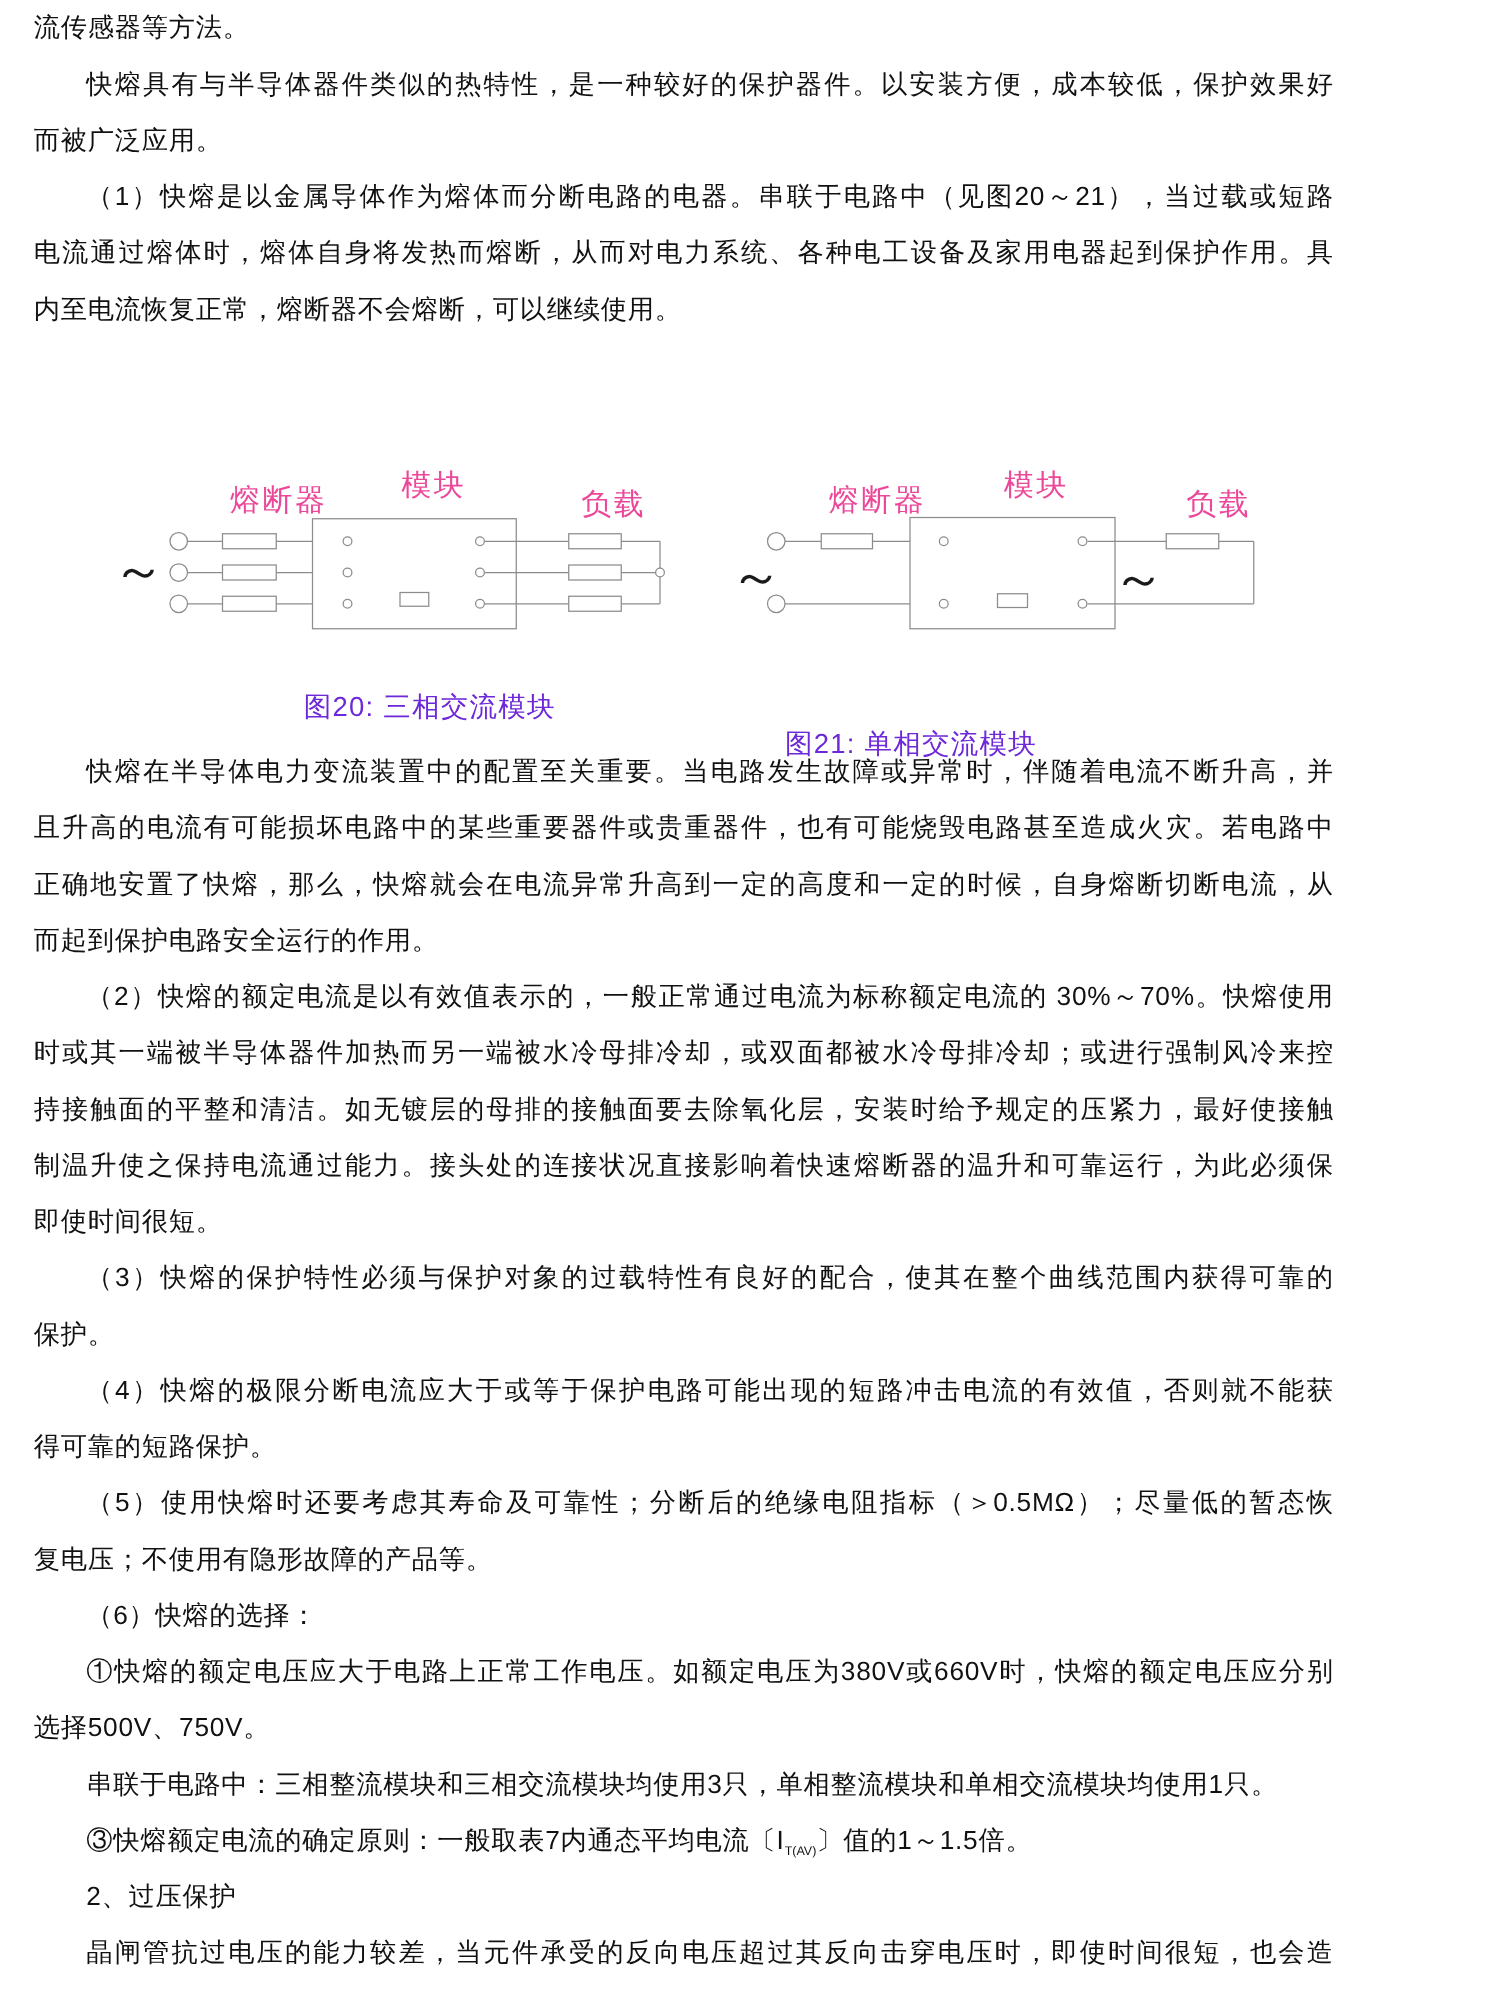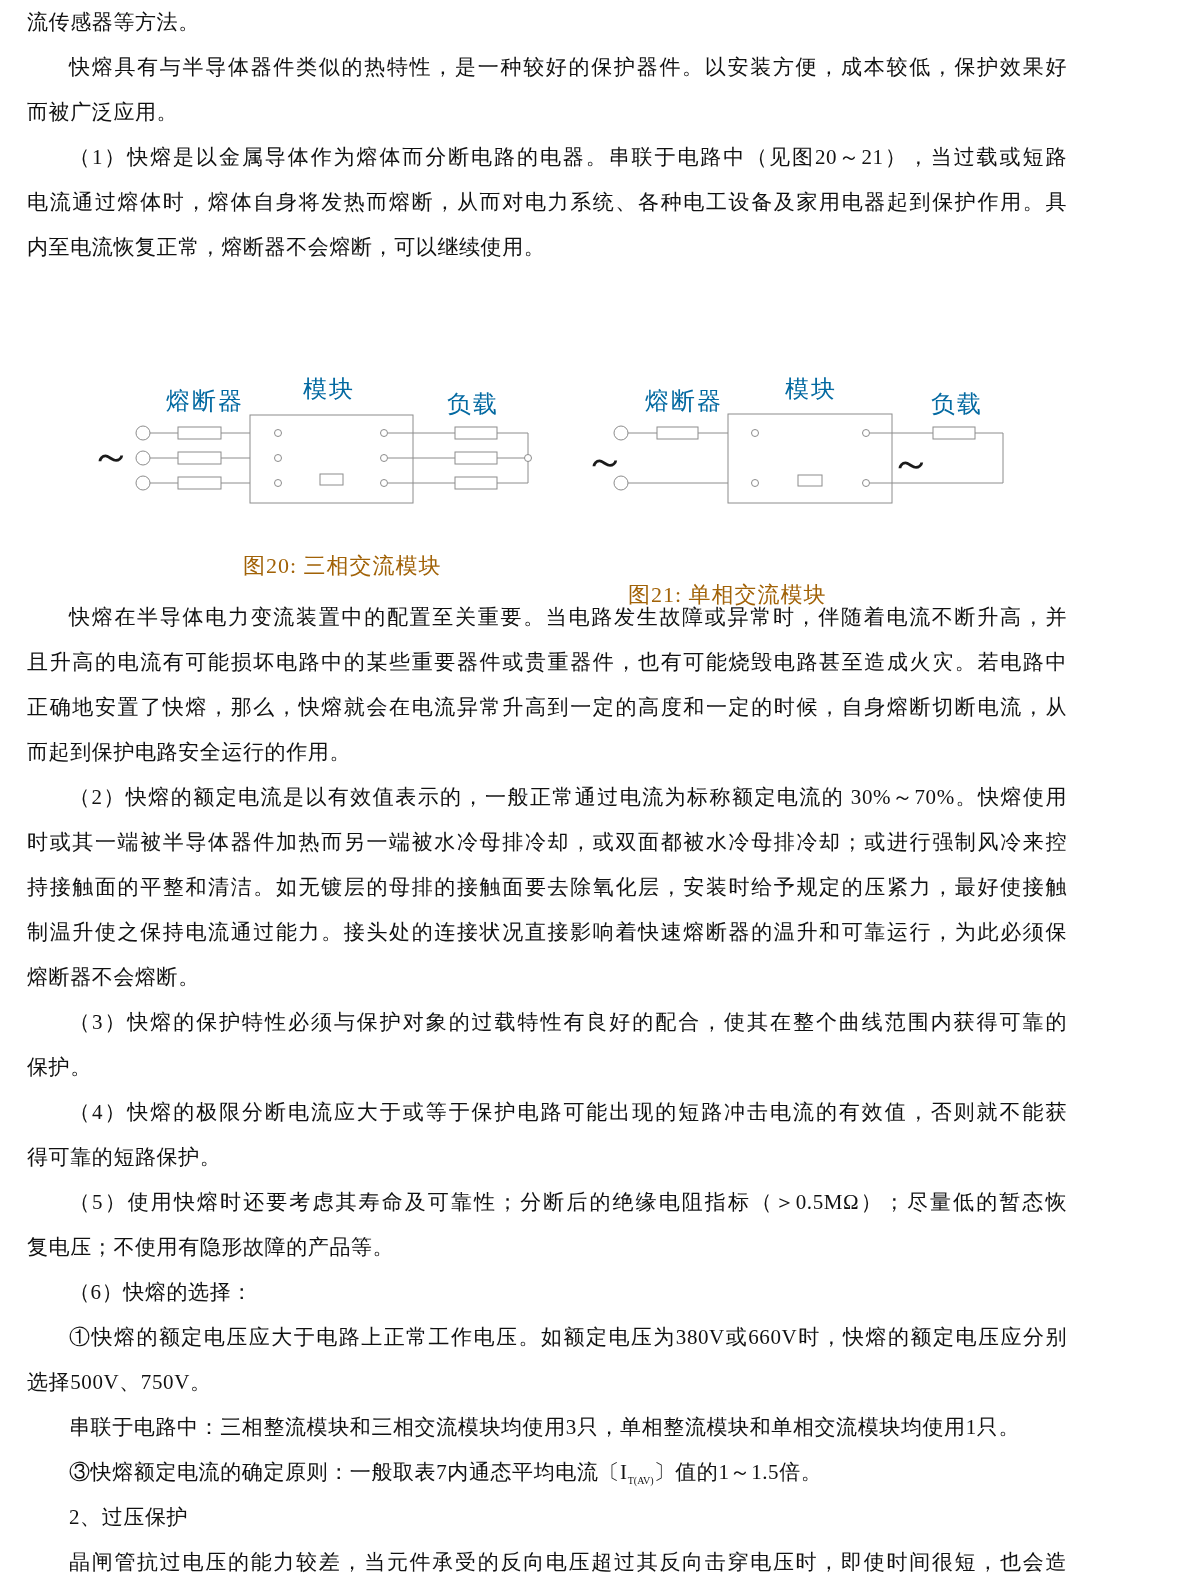--- a/index.html
+++ b/index.html
@@ -1,21 +1,21 @@
 <!DOCTYPE html>
 <html><head>
 <meta charset="utf-8">
 <style>
   html,body{margin:0;padding:0;background:#ffffff;}
   .page{
     position:relative;
     width:1196px;
     height:1596px;
     background:#ffffff;
-    font-family:Liberation Serif, serif;
+    font-family:Liberation Sans, sans-serif;
     color:#111111;
     overflow:hidden;
   }
   .text-block{
     position:absolute;
     left:27px;
     width:1040px;
   }
   #blockA{top:0px;}
   #blockB{top:595px;}
@@ -31,36 +31,37 @@
     font-size:10px;
     letter-spacing:0;
     vertical-align:-5px;
     line-height:0;
   }
   .fig-svg{position:absolute;left:0;top:0;}
   .flabel{
     position:absolute;
     font-size:24px;
     letter-spacing:2px;
-    color:#0369a1;
+    color:#ec4899;
     line-height:1.1;
     white-space:nowrap;
+    margin-left:18px;
   }
   .ac{
     position:absolute;
     font-size:42px;
     color:#1a1a1a;
     line-height:1;
     white-space:nowrap;
   }
   .caption{
     position:absolute;
     font-size:22px;
     letter-spacing:1px;
-    color:#a16207;
+    color:#6d28d9;
     white-space:nowrap;
   }
 </style>
 </head>
 <body>
 
 <div class="page">
 
   <div class="text-block" id="blockA">
     <div class="ln">流传感器等方法。</div>
@@ -150,21 +151,21 @@
 
   <div class="text-block" id="blockB">
     <div class="ln ind fill">快熔在半导体电力变流装置中的配置至关重要。当电路发生故障或异常时，伴随着电流不断升高，并</div>
     <div class="ln fill">且升高的电流有可能损坏电路中的某些重要器件或贵重器件，也有可能烧毁电路甚至造成火灾。若电路中</div>
     <div class="ln fill">正确地安置了快熔，那么，快熔就会在电流异常升高到一定的高度和一定的时候，自身熔断切断电流，从</div>
     <div class="ln">而起到保护电路安全运行的作用。</div>
     <div class="ln ind fill">（2）快熔的额定电流是以有效值表示的，一般正常通过电流为标称额定电流的 30%～70%。快熔使用</div>
     <div class="ln fill">时或其一端被半导体器件加热而另一端被水冷母排冷却，或双面都被水冷母排冷却；或进行强制风冷来控</div>
     <div class="ln fill">持接触面的平整和清洁。如无镀层的母排的接触面要去除氧化层，安装时给予规定的压紧力，最好使接触</div>
     <div class="ln fill">制温升使之保持电流通过能力。接头处的连接状况直接影响着快速熔断器的温升和可靠运行，为此必须保</div>
-    <div class="ln">熔断器不会熔断。</div>
+    <div class="ln">即使时间很短。</div>
     <div class="ln ind fill">（3）快熔的保护特性必须与保护对象的过载特性有良好的配合，使其在整个曲线范围内获得可靠的</div>
     <div class="ln">保护。</div>
     <div class="ln ind fill">（4）快熔的极限分断电流应大于或等于保护电路可能出现的短路冲击电流的有效值，否则就不能获</div>
     <div class="ln">得可靠的短路保护。</div>
     <div class="ln ind fill">（5）使用快熔时还要考虑其寿命及可靠性；分断后的绝缘电阻指标（＞0.5MΩ）；尽量低的暂态恢</div>
     <div class="ln">复电压；不使用有隐形故障的产品等。</div>
     <div class="ln ind">（6）快熔的选择：</div>
     <div class="ln ind fill">①快熔的额定电压应大于电路上正常工作电压。如额定电压为380V或660V时，快熔的额定电压应分别</div>
     <div class="ln">选择500V、750V。</div>
     <div class="ln ind">串联于电路中：三相整流模块和三相交流模块均使用3只，单相整流模块和单相交流模块均使用1只。</div>

